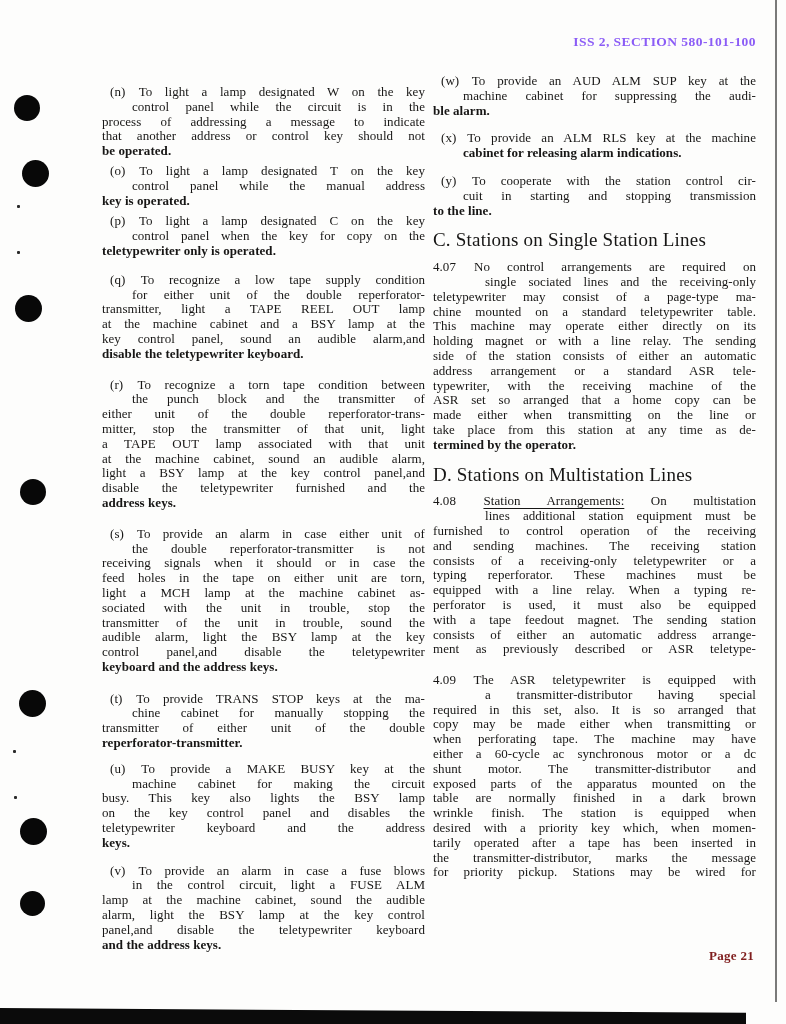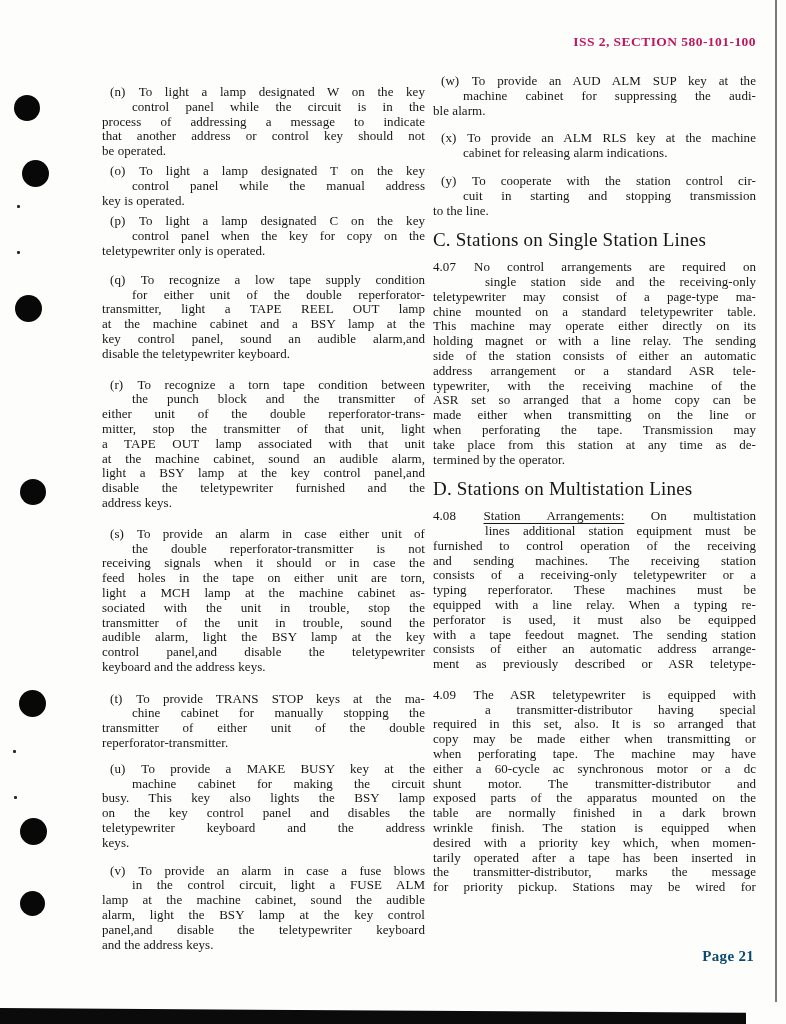--- a/index.html
+++ b/index.html
@@ -16,39 +16,39 @@
     position:relative;
     width:786px;height:1024px;
     background:var(--paper);
     color:var(--ink);
     overflow:hidden;
     font-size:13px;
   }
   .hdr{
     position:absolute;top:34px;right:30px;
     font-size:13.5px;letter-spacing:.45px;font-weight:bold;
-    color:#be185d;
+    color:#8b5cf6;
   }
   .ftr{
     position:absolute;top:948px;right:32px;
-    font-size:15px;letter-spacing:.3px;font-weight:bold;
-    color:#0c4a6e;
+    font-size:13px;letter-spacing:.3px;font-weight:bold;
+    color:#7f1d1d;
   }
   .col{
     position:absolute;
     width:323px;
     line-height:14.8px;
     letter-spacing:.05px;
   }
   .col-left{left:102px;top:70px;}
   .col-right{left:433px;top:74px;}
   .block{}
   .line{min-height:14.8px;white-space:normal;}
   .j{text-align:justify;text-align-last:justify;}
-  .lastline{text-align:left;}
+  .lastline{text-align:left;font-weight:bold;}
   .item-first{padding-left:8px;}
   .item-second{padding-left:30px;}
   .num-second{padding-left:52px;}
   .lbl{padding-right:1px;}
   .head{font-size:19px;letter-spacing:.2px;}
   .u{text-decoration:underline;text-underline-offset:2.5px;}
   .punch{
     position:absolute;border-radius:50%;
     background:var(--punch);
   }
@@ -155,31 +155,30 @@
         <div class="line lastline item-second">cabinet for releasing alarm indications.</div>
       </div>
       <div class="block" style="margin-top: 13px;">
         <div class="line j item-first"><span class="lbl">(y)</span> To cooperate with the station control cir-</div>
         <div class="line j item-second">cuit in starting and stopping transmission</div>
         <div class="line lastline">to the line.</div>
       </div>
       <div class="block head" style="margin-top: 15px;">C. Stations on Single Station Lines</div>
       <div class="block" style="margin-top: 12px;">
         <div class="line j num-first"><span class="lbl">4.07</span> No control arrangements are required on</div>
-        <div class="line j num-second">single station side and the receiving-only</div>
+        <div class="line j num-second">single sociated lines and the receiving-only</div>
         <div class="line j">teletypewriter may consist of a page-type ma-</div>
         <div class="line j">chine mounted on a standard teletypewriter table.</div>
         <div class="line j">This machine may operate either directly on its</div>
         <div class="line j">holding magnet or with a line relay. The sending</div>
         <div class="line j">side of the station consists of either an automatic</div>
         <div class="line j">address arrangement or a standard ASR tele-</div>
         <div class="line j">typewriter, with the receiving machine of the</div>
         <div class="line j">ASR set so arranged that a home copy can be</div>
         <div class="line j">made either when transmitting on the line or</div>
-        <div class="line j">when perforating the tape. Transmission may</div>
         <div class="line j">take place from this station at any time as de-</div>
         <div class="line lastline">termined by the operator.</div>
       </div>
       <div class="block head" style="margin-top: 15px;">D. Stations on Multistation Lines</div>
       <div class="block" style="margin-top: 12px;">
         <div class="line j num-first"><span class="lbl">4.08</span> <span class="u">Station Arrangements:</span> On multistation</div>
         <div class="line j num-second">lines additional station equipment must be</div>
         <div class="line j">furnished to control operation of the receiving</div>
         <div class="line j">and sending machines. The receiving station</div>
         <div class="line j">consists of a receiving-only teletypewriter or a</div>

